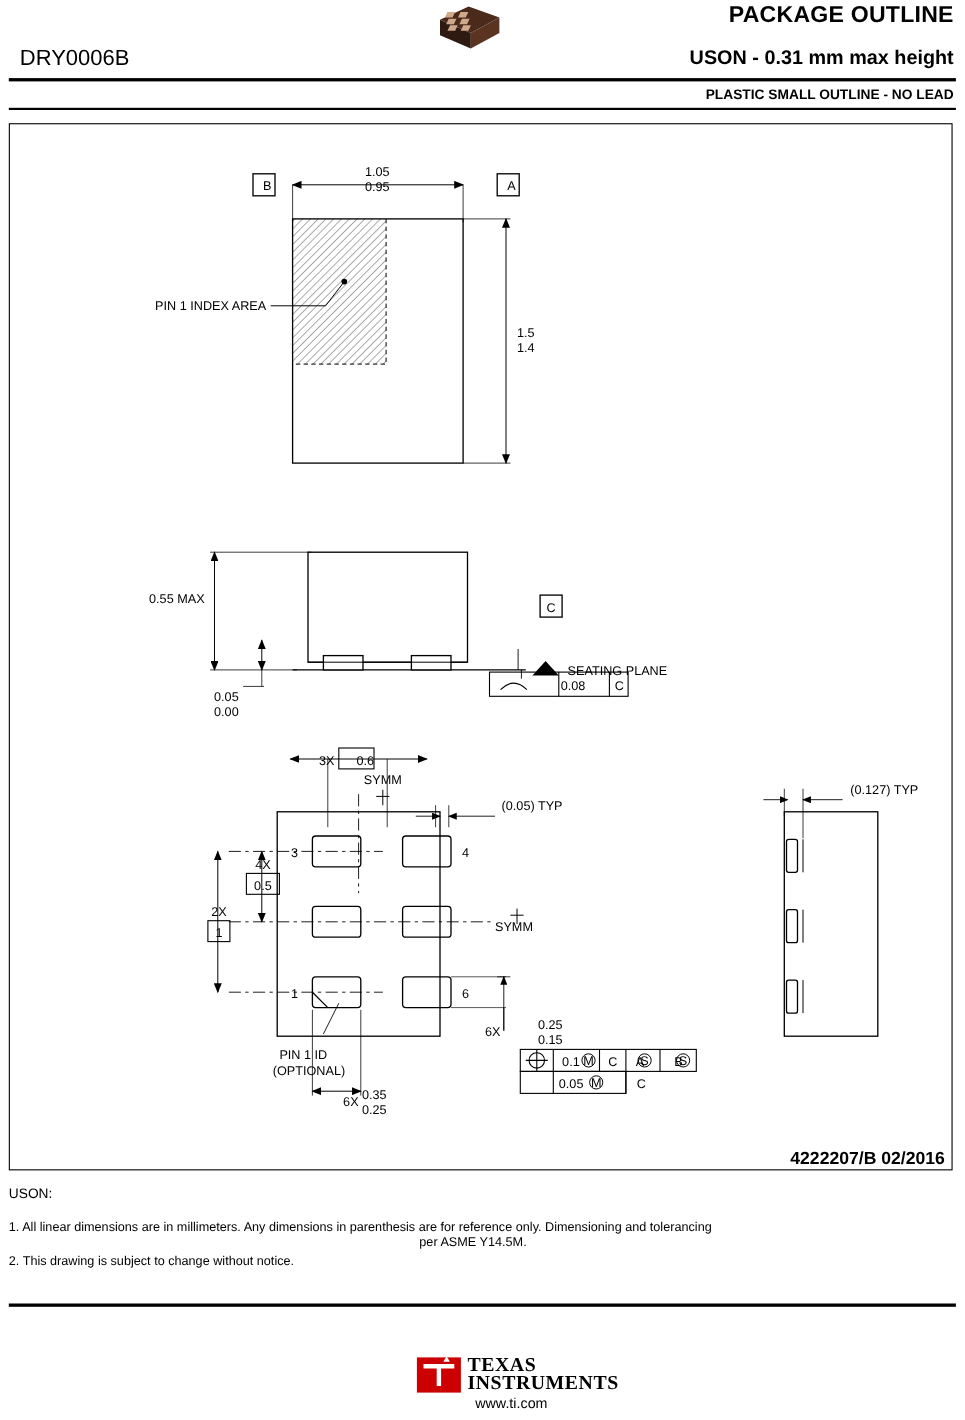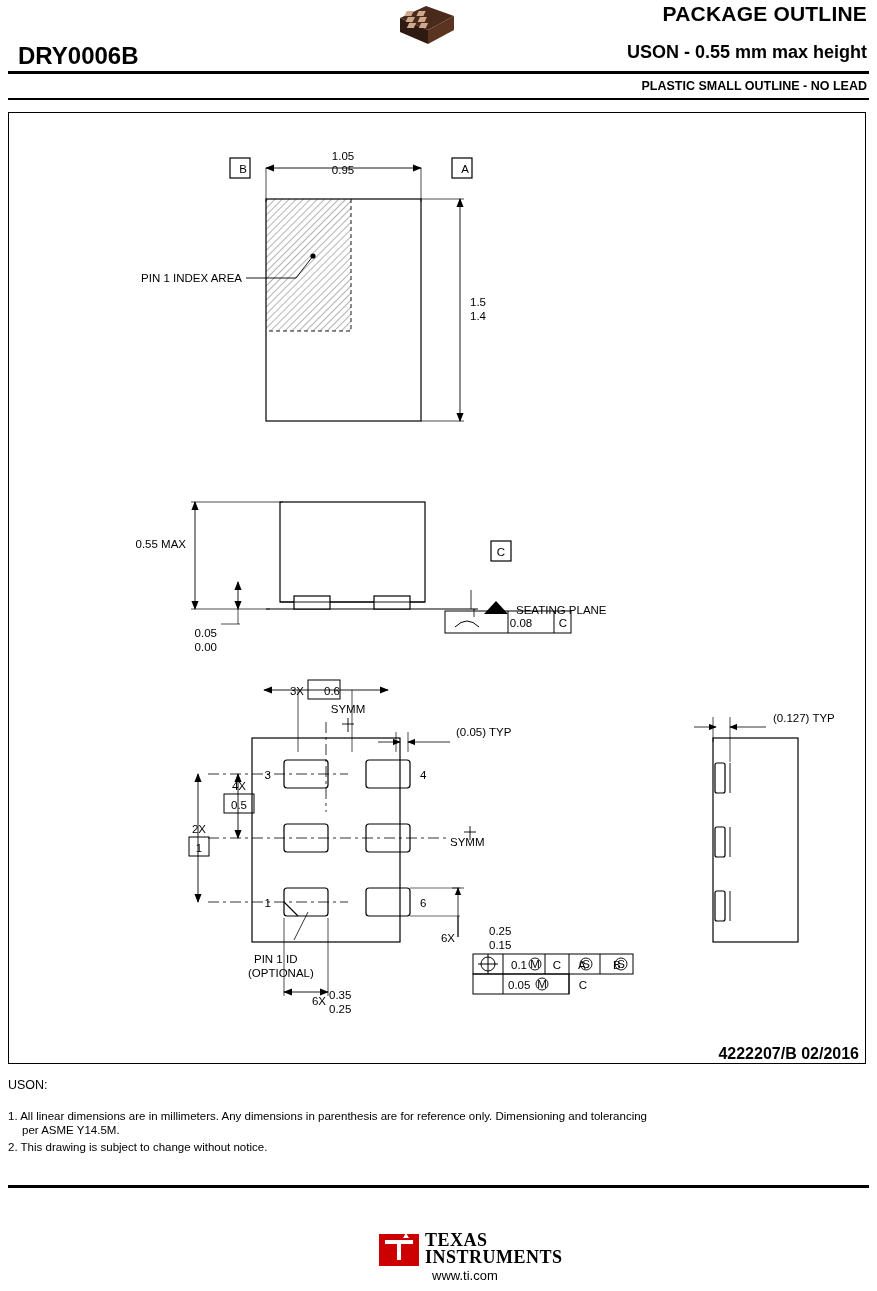--- a/index.html
+++ b/index.html
@@ -34,22 +34,22 @@
     position: absolute;
     right: 10px;
     top: 42px;
     font-size: 18px;
     font-weight: bold;
   }
   .hdr-part {
     position: absolute;
     left: 18px;
     top: 42px;
-    font-size: 24px;
-    font-weight: bold;
+    font-size: 20px;
+    font-weight: normal;
   }
   .hdr-rule {
     position: absolute;
     left: 8px;
     top: 71px;
     width: 861px;
     height: 3px;
     background: #000;
   }
   .hdr-plastic {
@@ -94,21 +94,21 @@
     left: 8px;
     top: 1078px;
     font-size: 12.5px;
   }
   .note {
     position: absolute;
     font-size: 11.5px;
     line-height: 14px;
   }
   .note1 { left: 8px; top: 1109px; width: 830px; }
-  .note1 .cont { display: block; padding-left: 14px; }
+  .note1 .cont { display: block; padding-left: 14px; text-align: center; }
   .note2 { left: 8px; top: 1140px; width: 830px; }
 
   .foot-rule {
     position: absolute;
     left: 8px;
     top: 1185px;
     width: 861px;
     height: 3px;
     background: #000;
   }
@@ -159,21 +159,21 @@
     font-weight: bold;
   }
 </style>
 </head>
 <body>
 
 <div class="page">
 
   <div class="hdr-title">PACKAGE OUTLINE</div>
   <div class="hdr-part">DRY0006B</div>
-  <div class="hdr-subtitle">USON - 0.55 mm max height</div>
+  <div class="hdr-subtitle">USON - 0.31 mm max height</div>
   <div class="hdr-rule"></div>
   <div class="hdr-plastic">PLASTIC SMALL OUTLINE - NO LEAD</div>
   <div class="hdr-rule2"></div>
 
   <svg class="pkg-icon" viewBox="0 0 70 44">
     <polygon points="8,14 34,2 62,12 36,26" fill="#4a2a1a"></polygon>
     <polygon points="8,14 36,26 36,40 8,28" fill="#2e1a10"></polygon>
     <polygon points="36,26 62,12 62,26 36,40" fill="#5a3420"></polygon>
     <rect x="18" y="7" width="7" height="5" fill="#cfa98c" transform="skewX(-25)"></rect>
     <rect x="30" y="7" width="7" height="5" fill="#cfa98c" transform="skewX(-25)"></rect>

